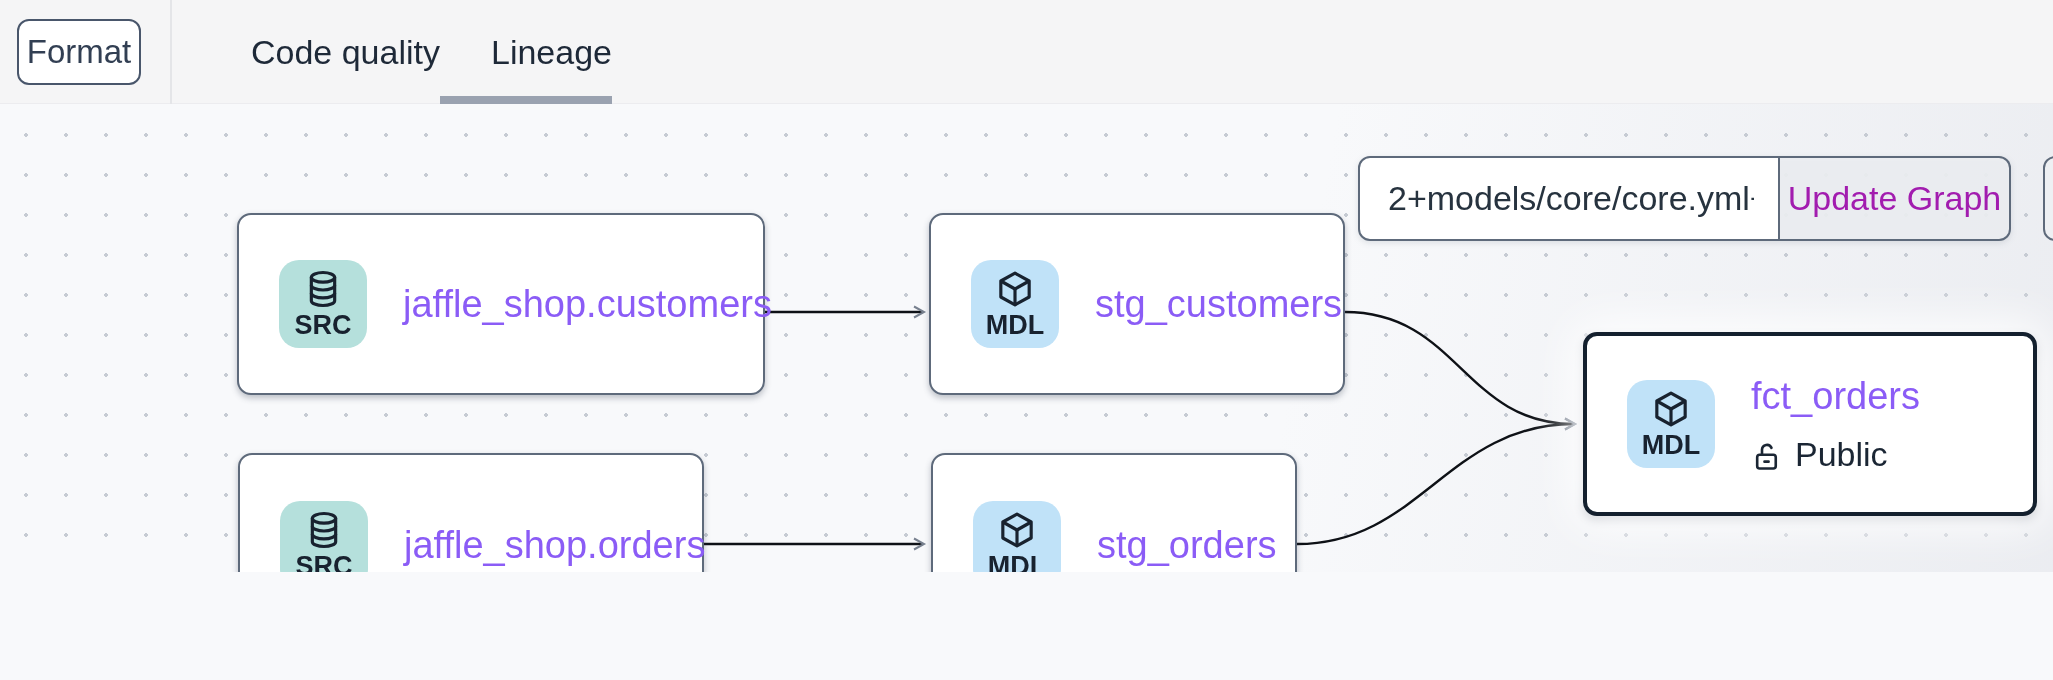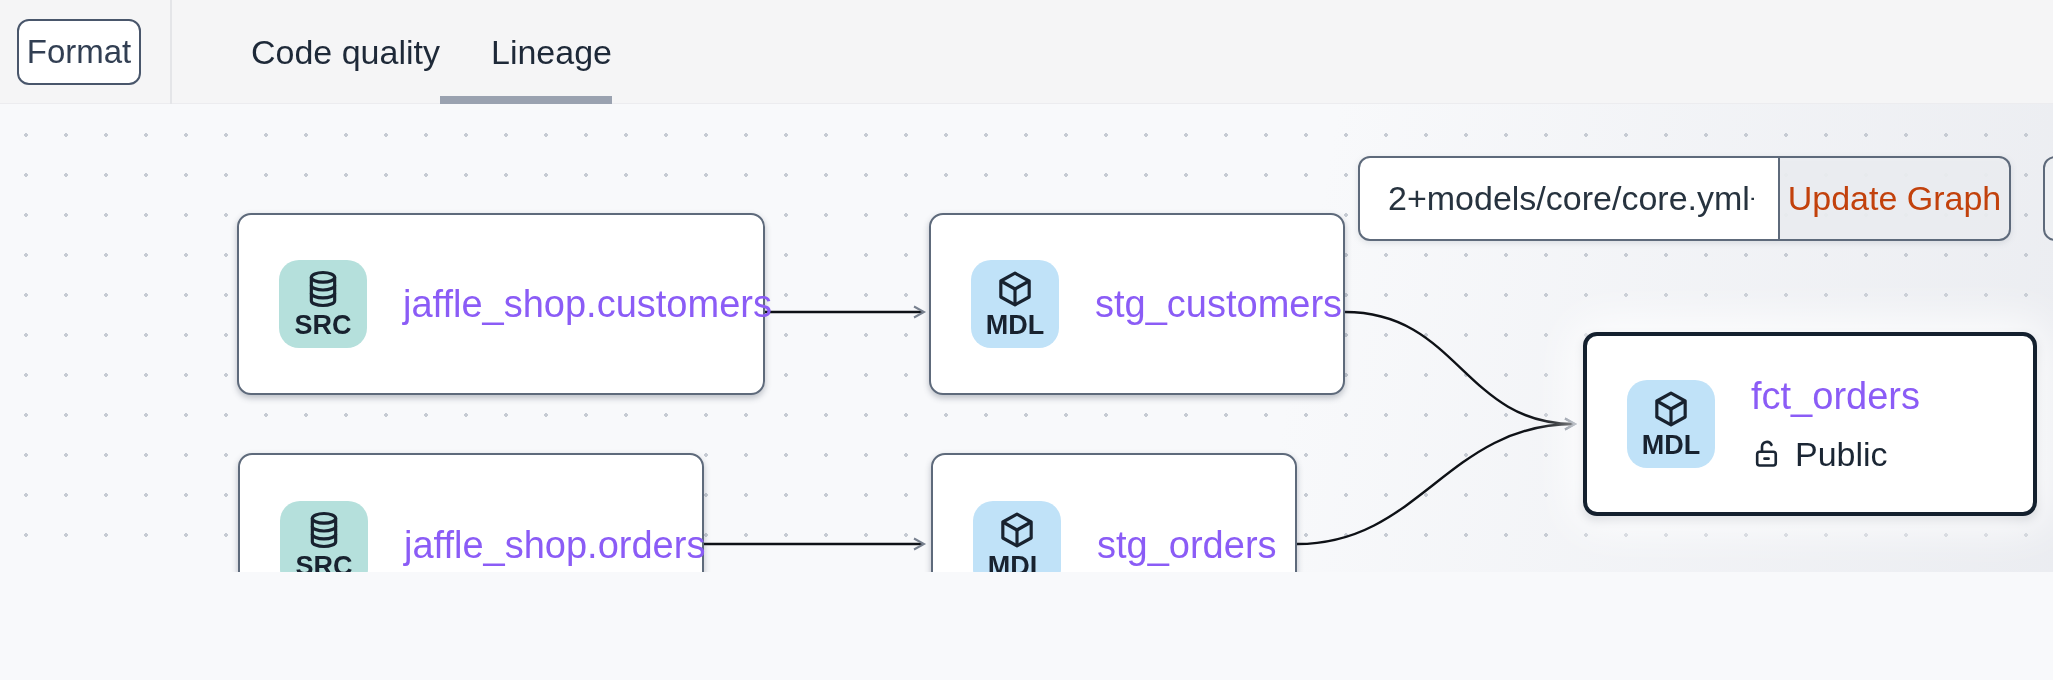--- a/index.html
+++ b/index.html
@@ -47,32 +47,32 @@
 
   .badge { width:88px; height:88px; border-radius:20px; flex:0 0 auto;
            display:flex; flex-direction:column; align-items:center; justify-content:center; }
   .badge.src { background:#b5e0dc; }
   .badge.mdl { background:#c0e2f8; }
   .badge svg { width:40px; height:40px; stroke:#18222f; }
   .badge .badge-label { font-size:27px; font-weight:600; color:#18222f; line-height:1; margin-top:3px; }
 
   .node-title { font-size:38px; color:#8b5cf6; white-space:nowrap; }
   .node-text-block { display:flex; flex-direction:column; gap:17px; }
-  .access-row { display:flex; align-items:center; gap:11px; color:#1b2634; font-size:34px; }
+  .access-row { display:flex; align-items:flex-end; gap:11px; color:#1b2634; font-size:34px; }
   .access-row svg { width:33px; height:33px; stroke:#1b2634; }
 
   
   .controls { position:absolute; left:1358px; top:156px; height:85px; display:flex; z-index:6;
               filter:drop-shadow(0 2px 3px rgba(45,55,75,0.12)); }
   .selector-input { width:422px; height:85px; background:#ffffff; border:2.5px solid #5e6a7b;
               border-radius:12px 0 0 12px; font-family:"Liberation Sans",sans-serif;
               font-size:34px; color:#27333f; padding:0 24px 0 28px; outline:none; }
   .update-btn { width:231px; height:85px; background:rgba(236,238,241,0.92); border:2.5px solid #5e6a7b;
               border-left:none; border-radius:0 12px 12px 0; font-family:"Liberation Sans",sans-serif;
-              font-size:34px; color:#c2410c; cursor:pointer; }
+              font-size:34px; color:#a21caf; cursor:pointer; }
   .partial-btn { position:absolute; left:2043px; top:156px; width:60px; height:85px;
               background:rgba(238,240,243,0.92); border:2.5px solid #5e6a7b; border-radius:12px; z-index:6; }
 </style>
 </head>
 <body>
 
 <div id="page">
 
   <div class="topbar">
     <button class="format-btn">Format</button>

